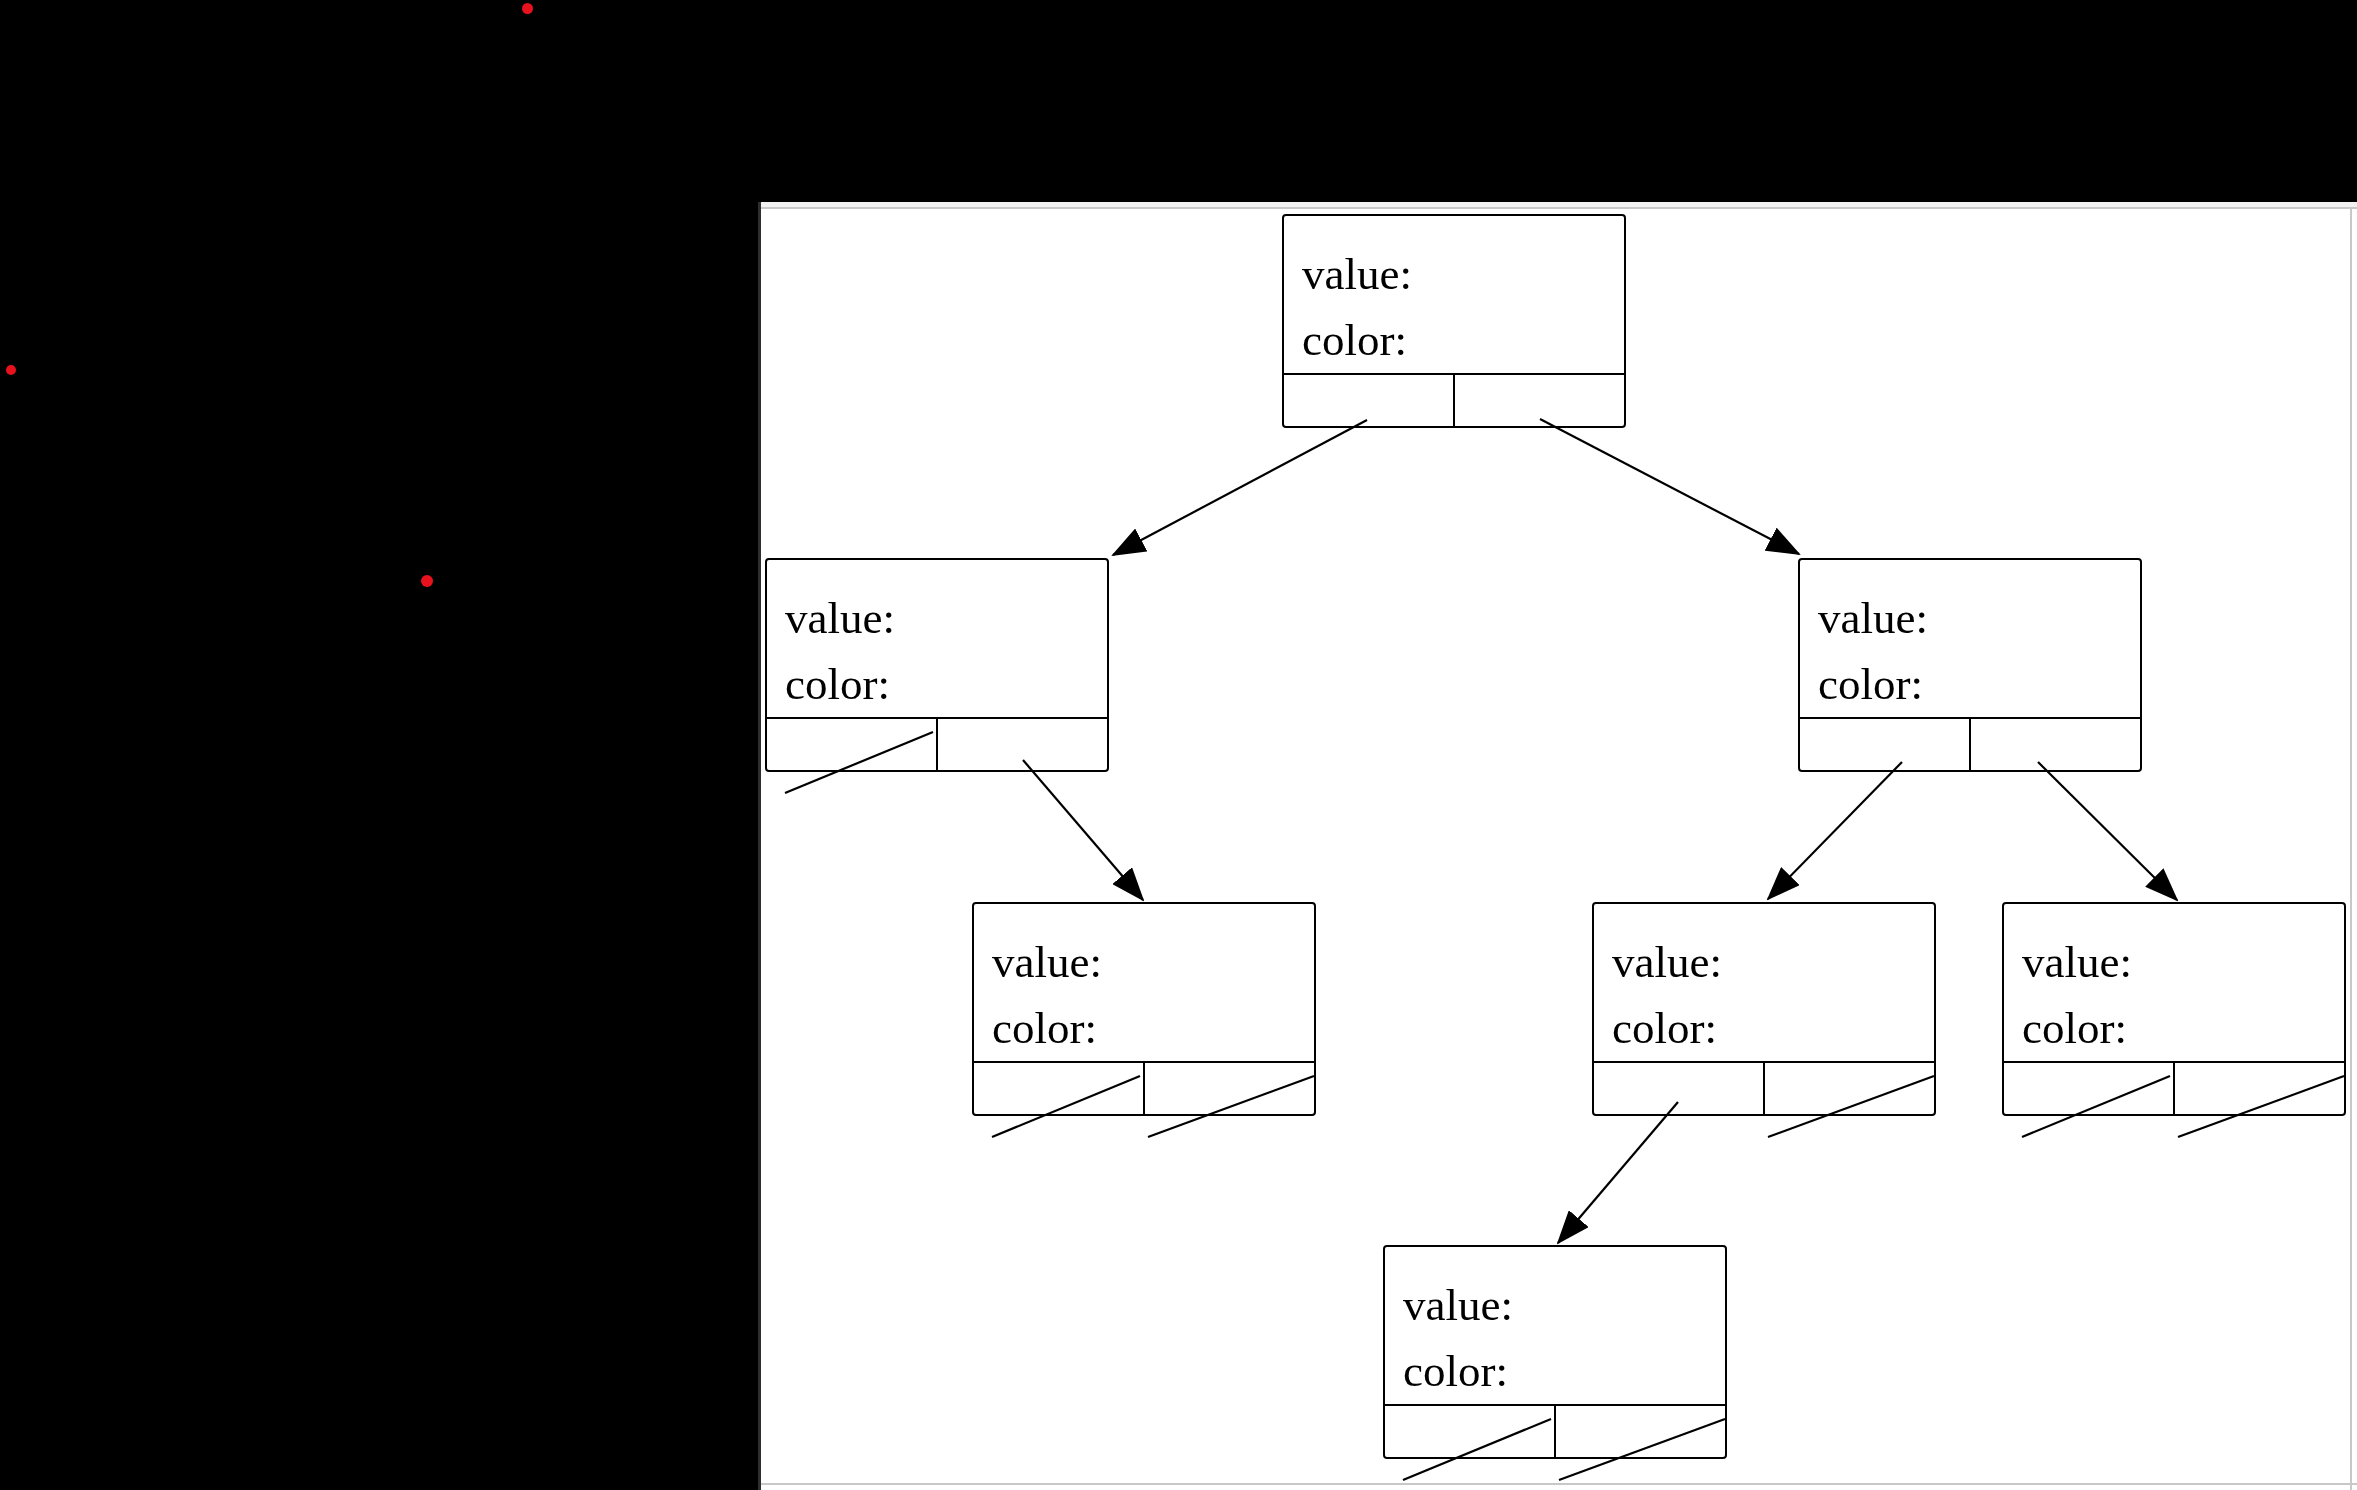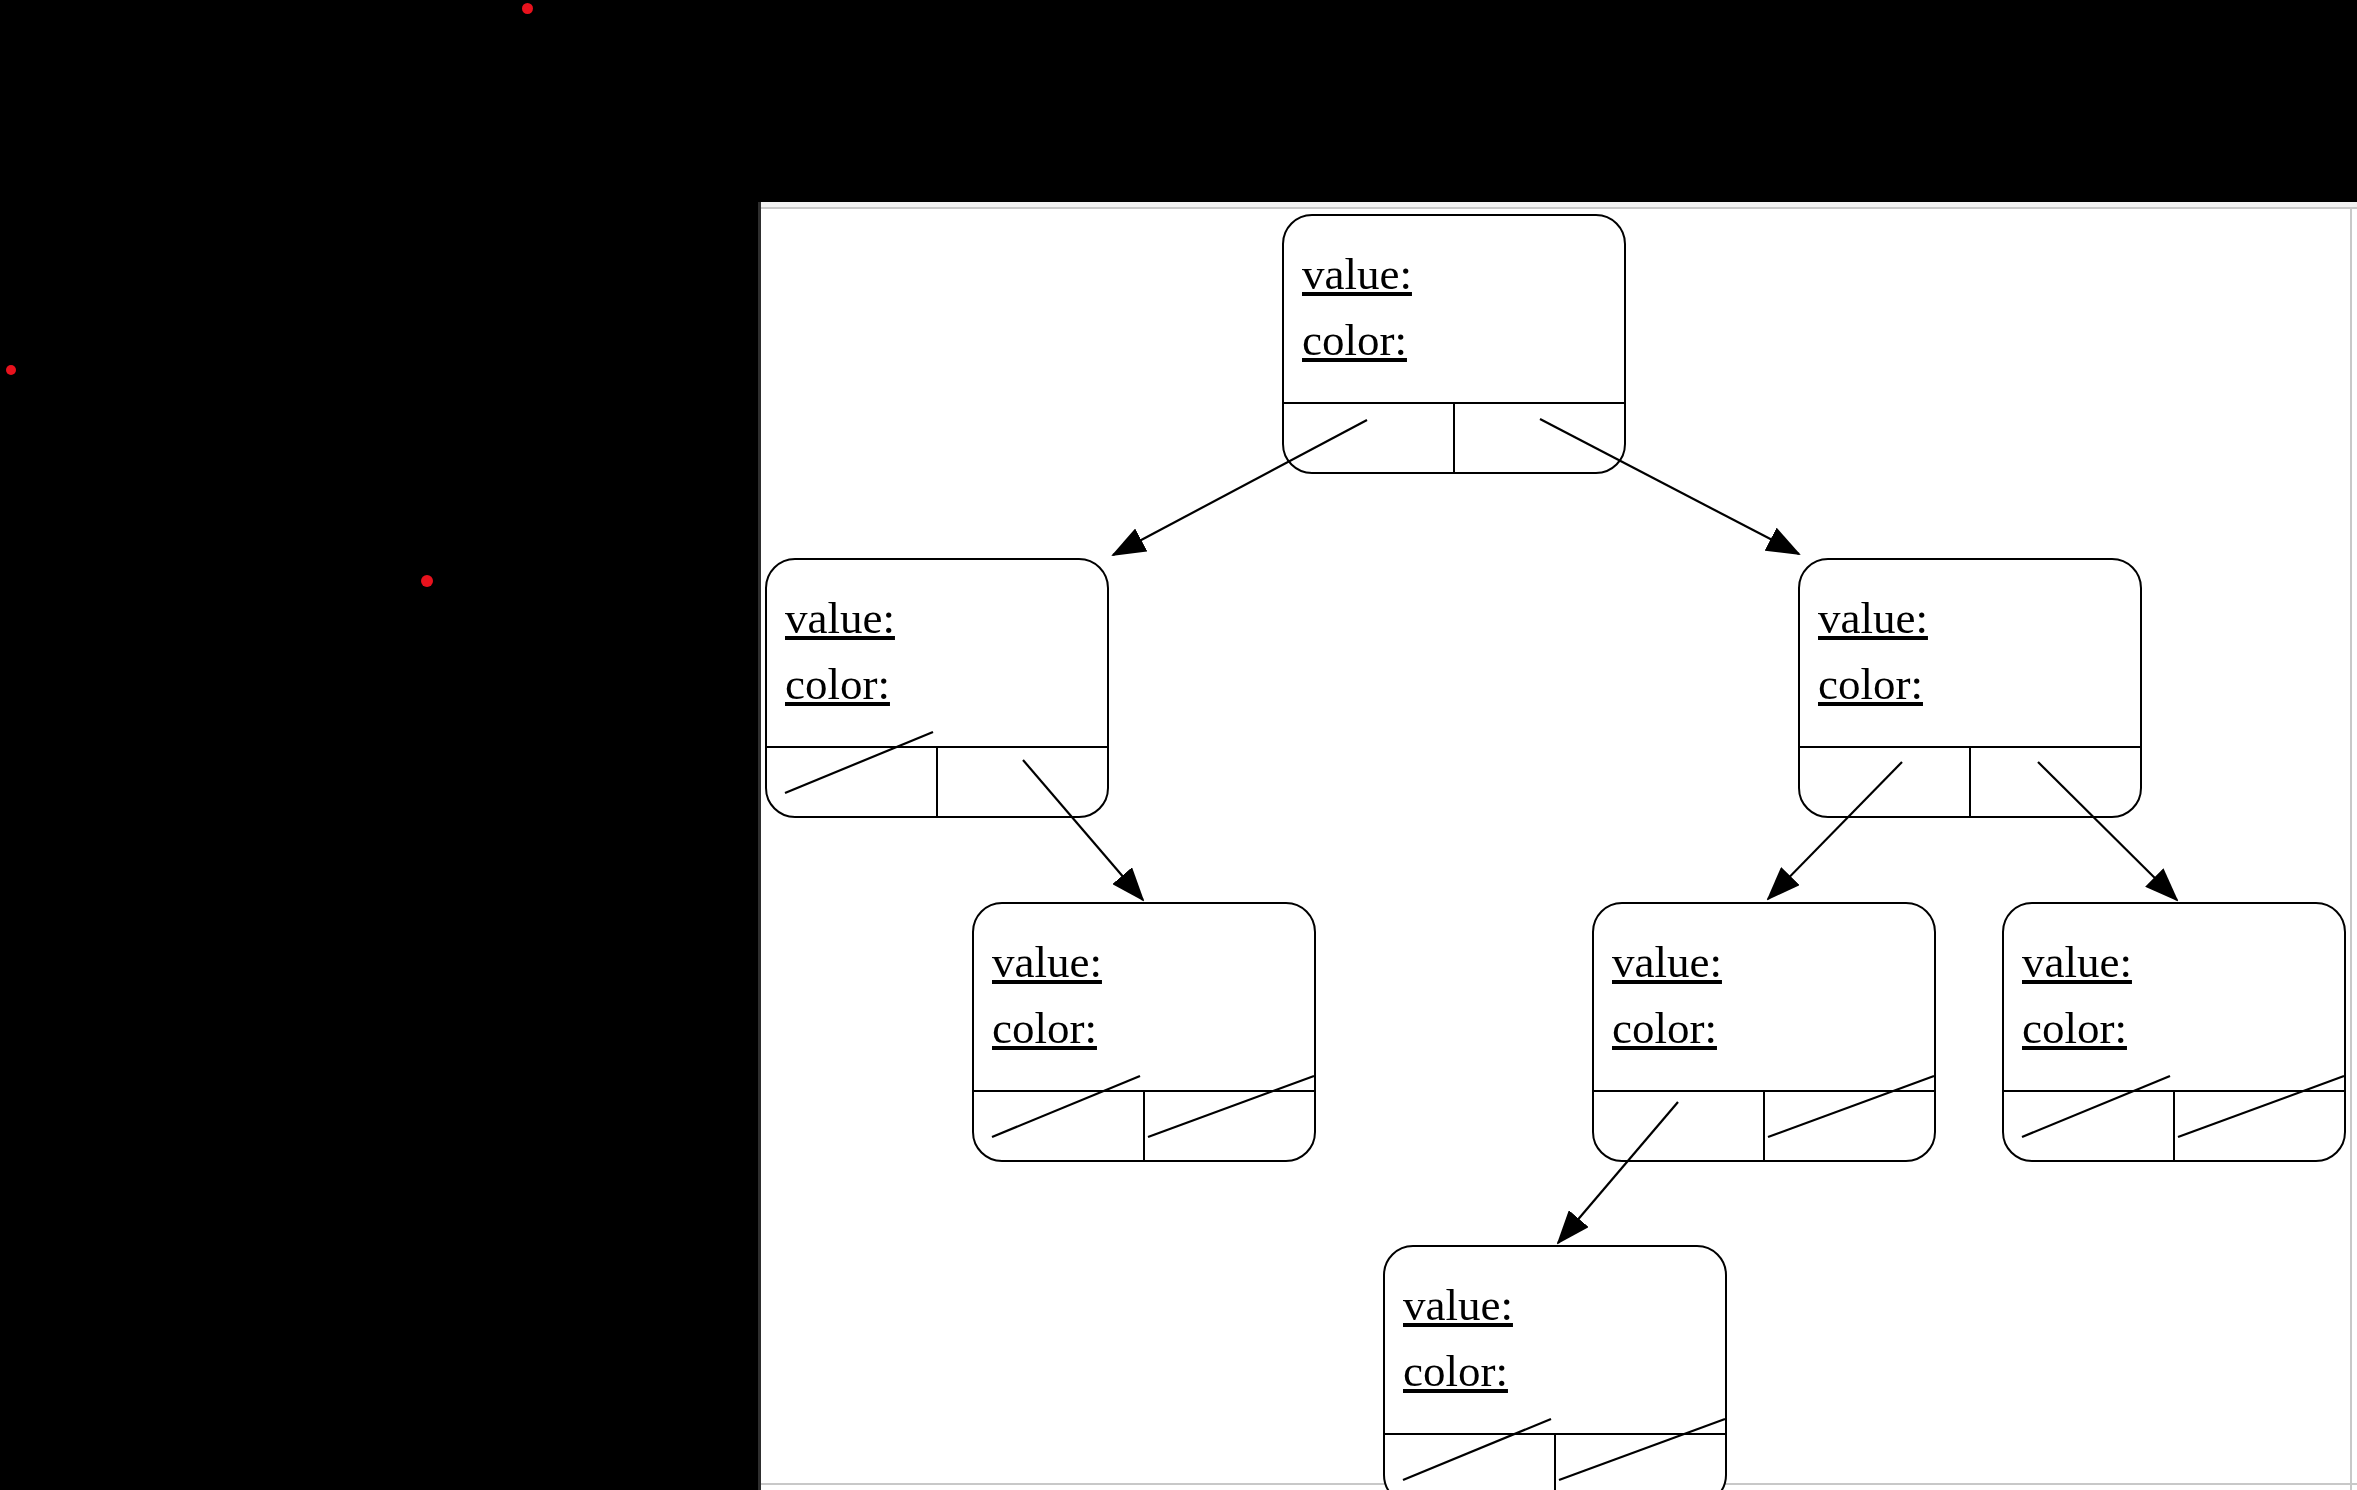--- a/index.html
+++ b/index.html
@@ -25,25 +25,25 @@
   .right-edge-line{
     position:absolute;left:2350px;top:209px;width:2px;bottom:0;
     background:var(--edge-line,#c8c8c8);
   }
   .bottom-edge-line{
     position:absolute;left:761px;top:1483px;right:0;height:2px;
     background:var(--edge-line,#c8c8c8);
   }
   
   .node{
-    position:absolute;width:344px;height:260px;box-sizing:border-box;
+    position:absolute;width:344px;height:214px;box-sizing:border-box;
     background:var(--canvas,#fff);
     border:2.2px solid var(--stroke,#000);
-    border-radius:30px;overflow:hidden;
-    display:flex;flex-direction:column;text-decoration:underline;
+    border-radius:4px;overflow:hidden;
+    display:flex;flex-direction:column;
   }
   .node-text{
     flex:1;padding:25px 0 0 18px;
     font-size:45px;line-height:66px;color:var(--text,#000);
   }
   .cells{height:68px;display:flex;border-top:2.2px solid var(--stroke,#000);}
   .cell{flex:1;}
   .cell.left{border-right:2.2px solid var(--stroke,#000);}
   #n-root{left:1282px;top:214px;}
   #n-l   {left:765px; top:558px;}

